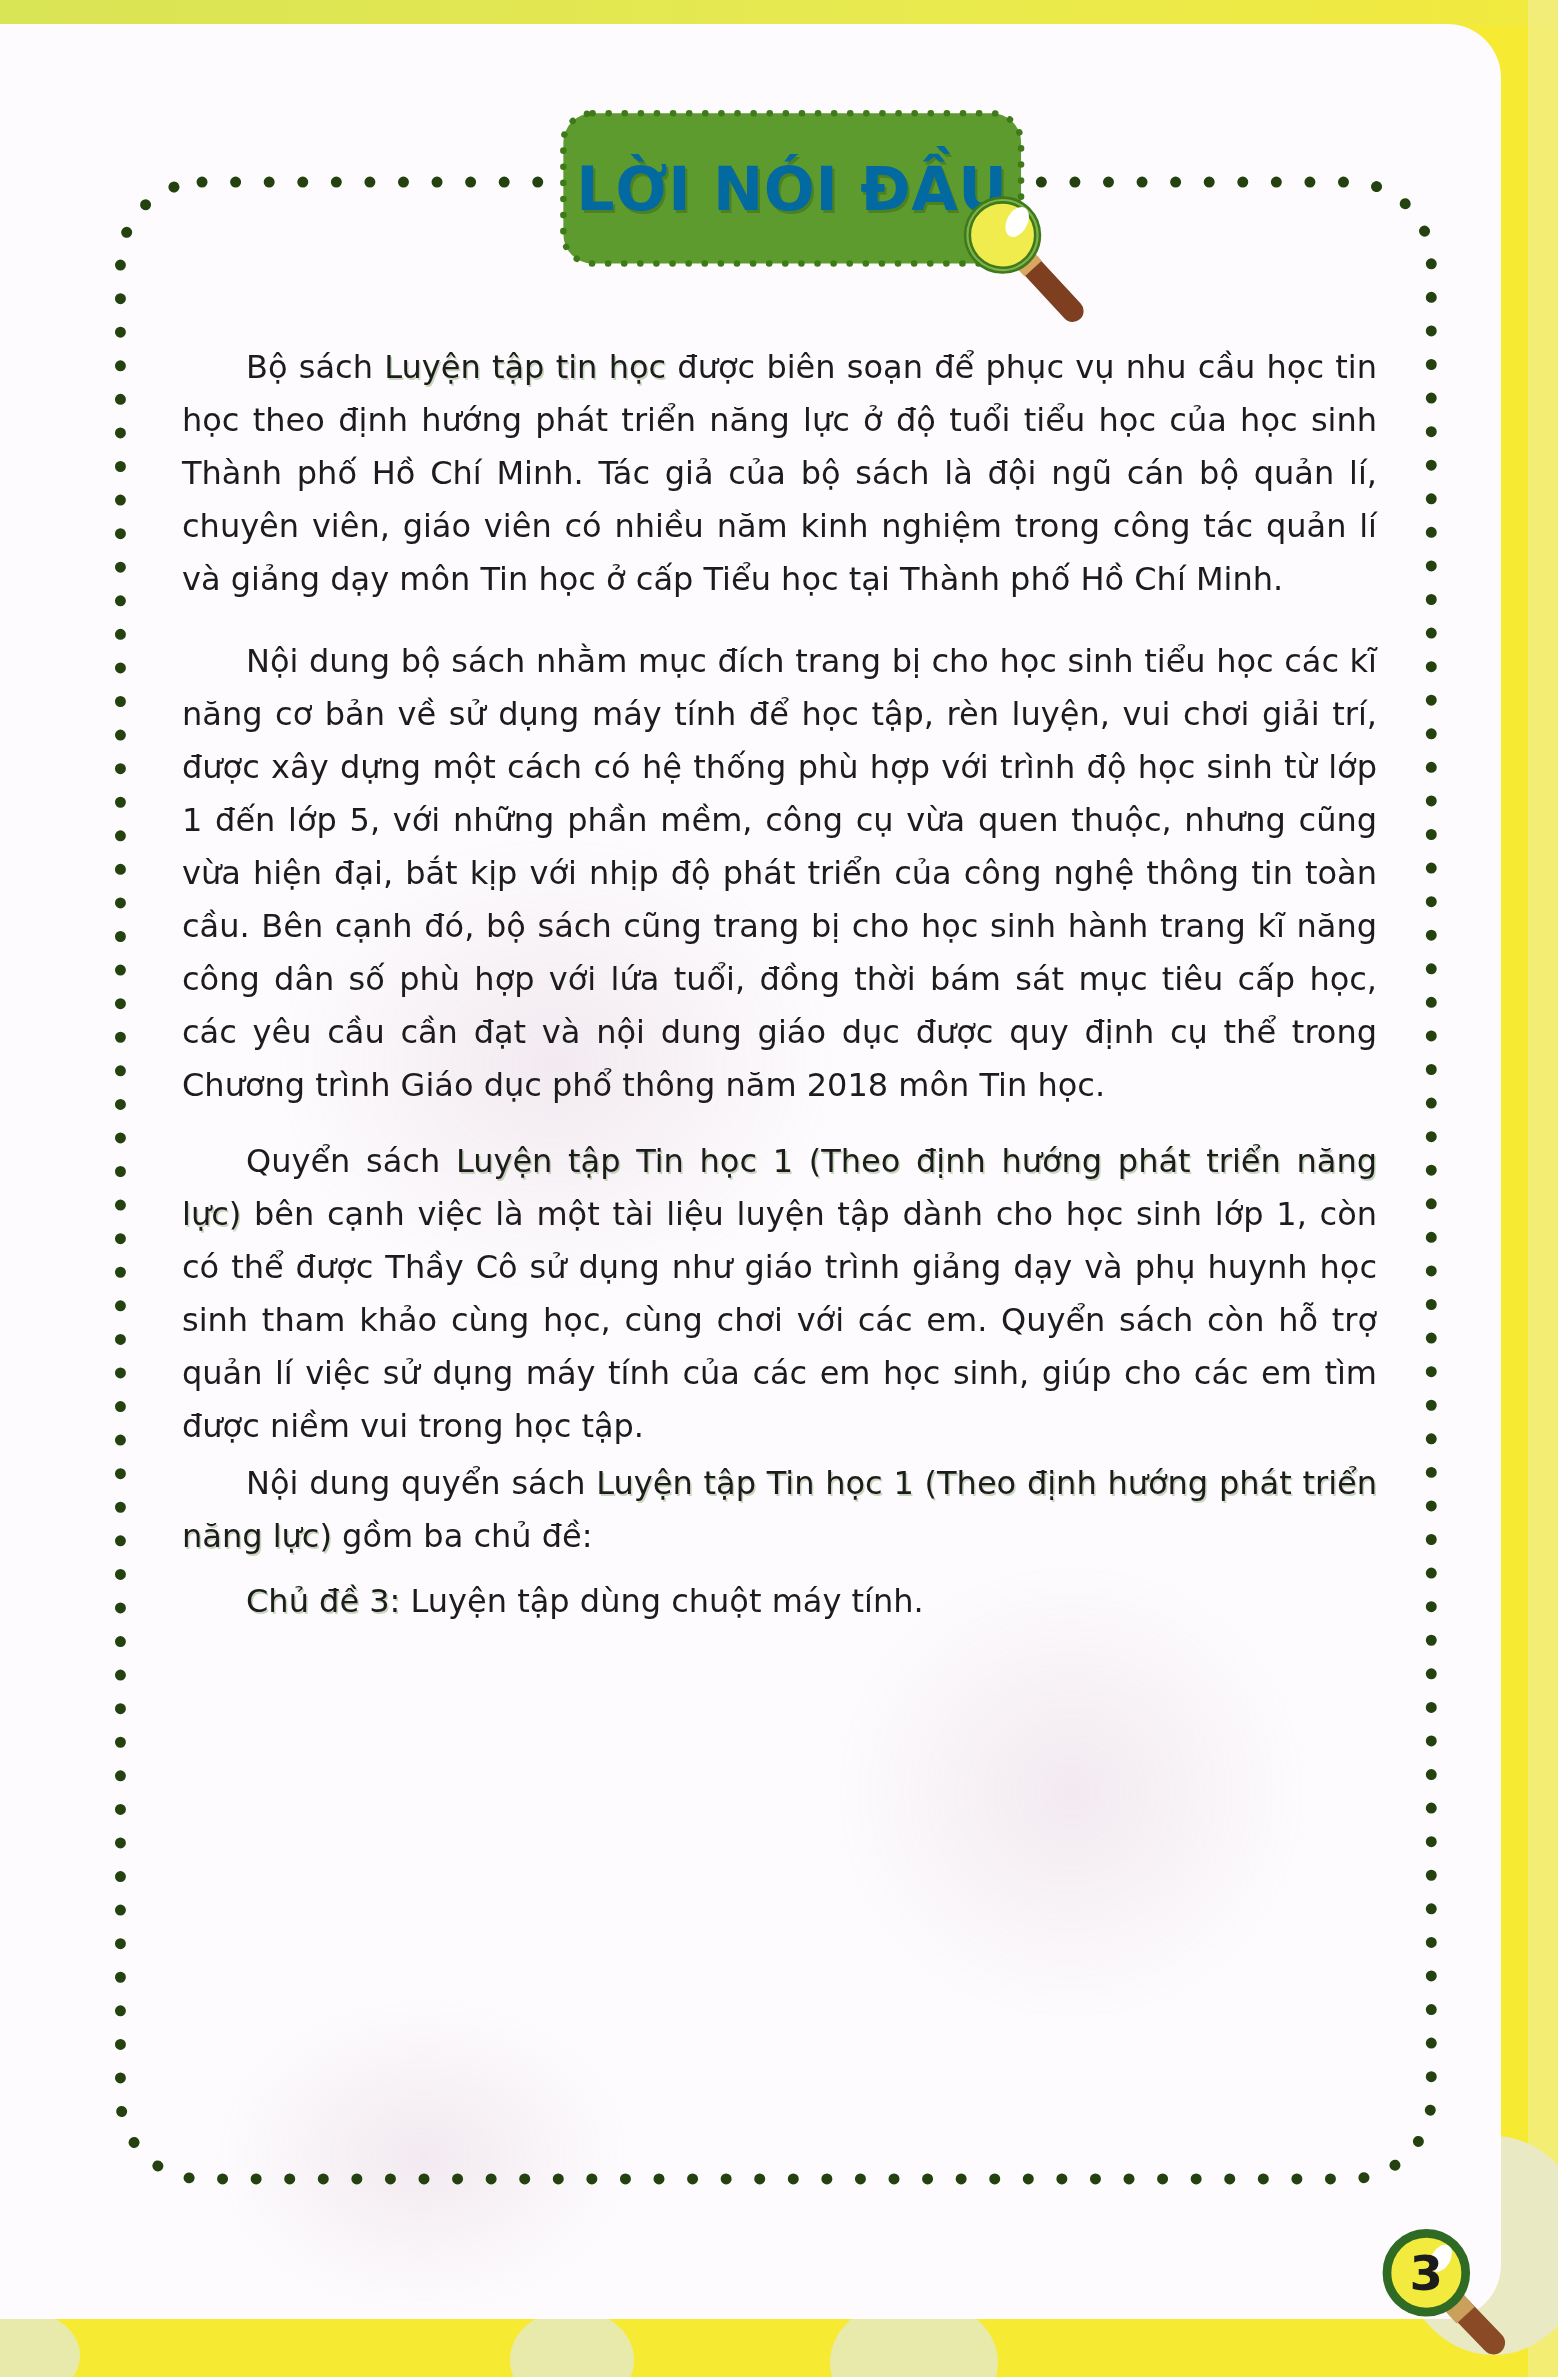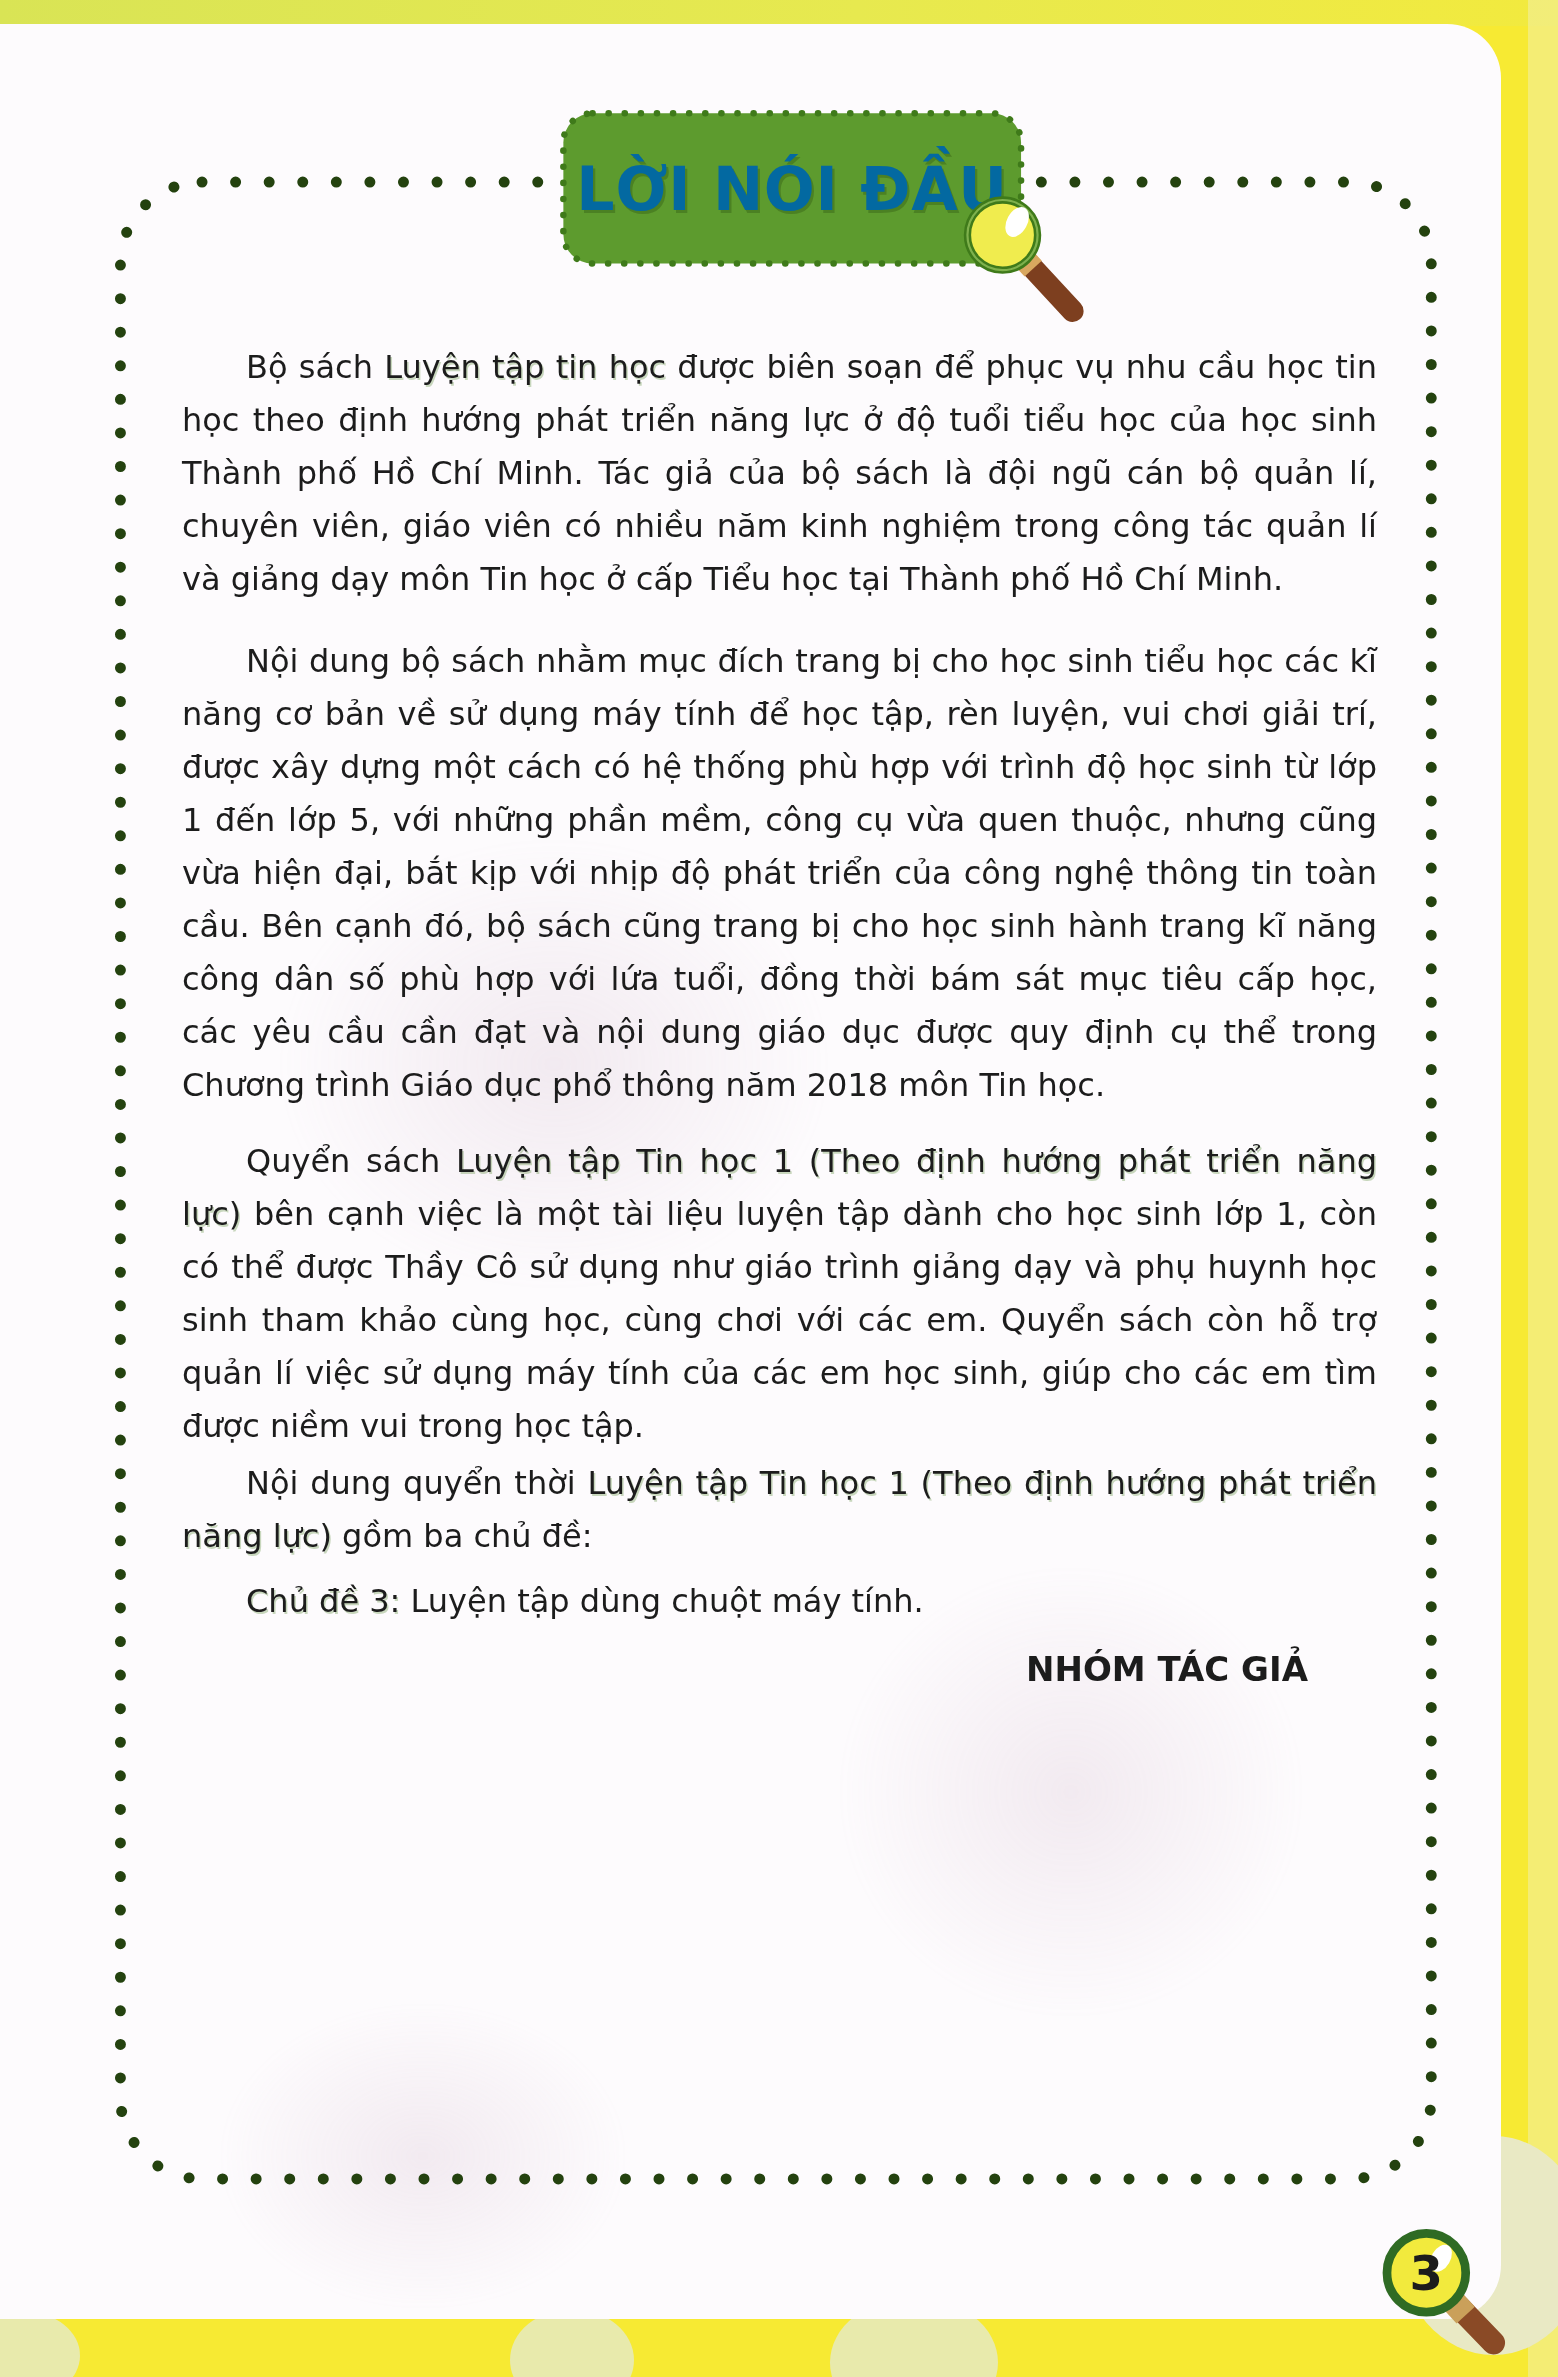--- a/index.html
+++ b/index.html
@@ -97,23 +97,22 @@
   <line x1="94" y1="94" x2="118" y2="120" stroke="#d9a75f" stroke-width="32"></line>
   <circle cx="76" cy="74" r="48" fill="#f0ec4e" stroke="#3f7a1a" stroke-width="10"></circle>
   <circle cx="76" cy="74" r="48" fill="none" stroke="#7fb14d" stroke-width="3"></circle>
   <ellipse cx="96" cy="56" rx="14" ry="22" fill="#ffffff" transform="rotate(28 96 56)"></ellipse>
 </svg>
 
 <div class="text-block">
     <p><span>Bộ sách </span><span class="b">Luyện tập tin học</span><span> được biên soạn để phục vụ nhu cầu học tin học theo định hướng phát triển năng lực ở độ tuổi tiểu học của học sinh Thành phố Hồ Chí Minh. Tác giả của bộ sách là đội ngũ cán bộ quản lí, chuyên viên, giáo viên có nhiều năm kinh nghiệm trong công tác quản lí và giảng dạy môn Tin học ở cấp Tiểu học tại Thành phố Hồ Chí Minh.</span></p>
     <p><span>Nội dung bộ sách nhằm mục đích trang bị cho học sinh tiểu học các kĩ năng cơ bản về sử dụng máy tính để học tập, rèn luyện, vui chơi giải trí, được xây dựng một cách có hệ thống phù hợp với trình độ học sinh từ lớp 1 đến lớp 5, với những phần mềm, công cụ vừa quen thuộc, nhưng cũng vừa hiện đại, bắt kịp với nhịp độ phát triển của công nghệ thông tin toàn cầu. Bên cạnh đó, bộ sách cũng trang bị cho học sinh hành trang kĩ năng công dân số phù hợp với lứa tuổi, đồng thời bám sát mục tiêu cấp học, các yêu cầu cần đạt và nội dung giáo dục được quy định cụ thể trong Chương trình Giáo dục phổ thông năm 2018 môn Tin học.</span></p>
     <p><span>Quyển sách </span><span class="b">Luyện tập Tin học 1 (Theo định hướng phát triển năng lực)</span><span> bên cạnh việc là một tài liệu luyện tập dành cho học sinh lớp 1, còn có thể được Thầy Cô sử dụng như giáo trình giảng dạy và phụ huynh học sinh tham khảo cùng học, cùng chơi với các em. Quyển sách còn hỗ trợ quản lí việc sử dụng máy tính của các em học sinh, giúp cho các em tìm được niềm vui trong học tập.</span></p>
-    <p><span>Nội dung quyển thời </span><span class="b">Luyện tập Tin học 1 (Theo định hướng phát triển năng lực)</span><span> gồm ba chủ đề:</span></p>
+    <p><span>Nội dung quyển sách </span><span class="b">Luyện tập Tin học 1 (Theo định hướng phát triển năng lực)</span><span> gồm ba chủ đề:</span></p>
     <p><span class="b">Chủ đề 3:</span><span> Luyện tập dùng chuột máy tính.</span></p>
-    <div class="author-credit">NHÓM TÁC GIẢ</div>
   </div>
 
 <svg class="page-magnifier" viewBox="0 0 240 225">
   <line x1="116" y1="120" x2="172" y2="178" stroke="#8a4a26" stroke-width="32" stroke-linecap="round"></line>
   <line x1="112" y1="116" x2="134" y2="140" stroke="#caa05a" stroke-width="34"></line>
   <circle cx="80" cy="82" r="54" fill="#f2ea3d" stroke="#2f6b24" stroke-width="12"></circle>
   <ellipse cx="100" cy="62" rx="13" ry="20" fill="#ffffff" transform="rotate(30 100 62)"></ellipse>
   <text x="80" y="106" text-anchor="middle" font-size="66" font-weight="bold" fill="#1c1c1c">3</text>
 </svg>
 

